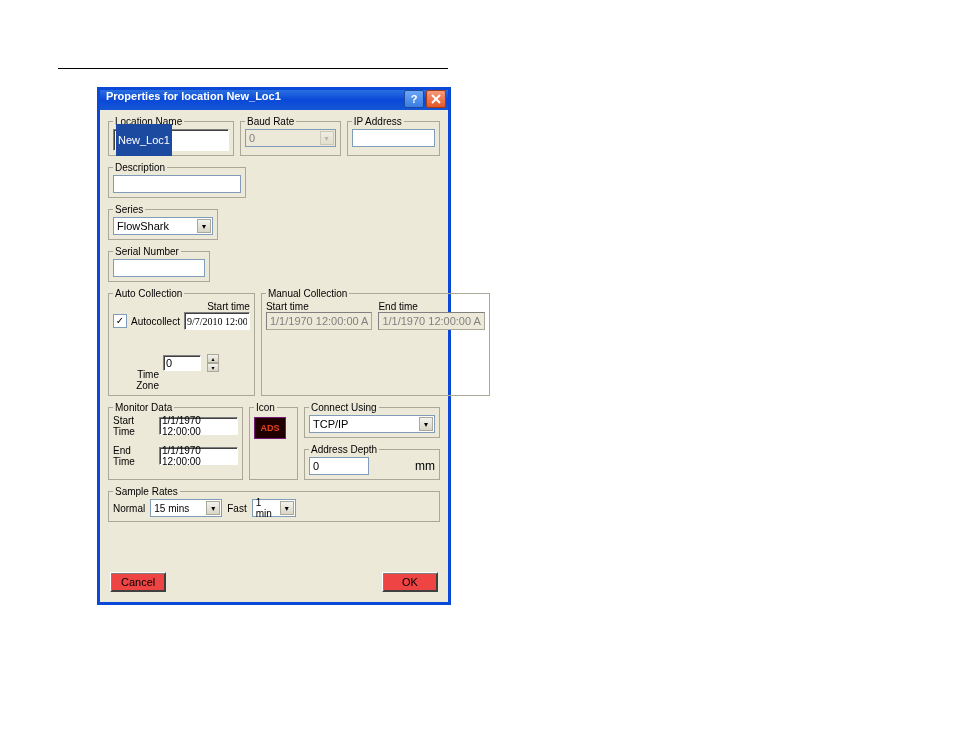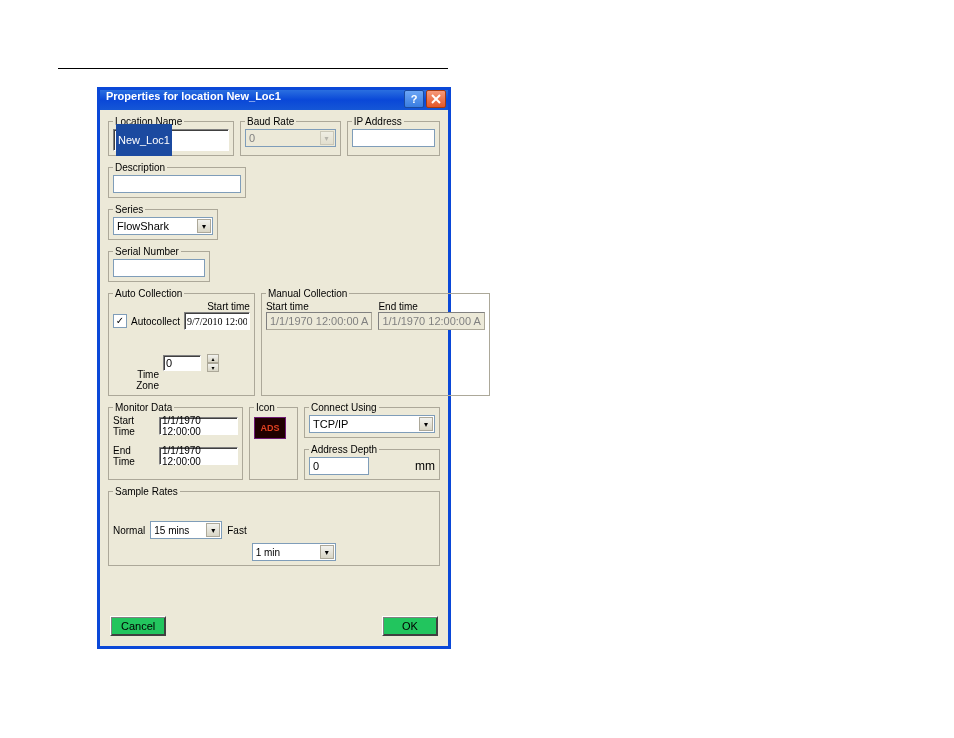--- a/index.html
+++ b/index.html
@@ -213,21 +213,21 @@
     letter-spacing:0;
   }
   .row4 { margin-top:6px; }
   .sr-line{ display:flex; align-items:center; gap:5px; font-size:10px;}
   .btns { display:flex; justify-content:space-between; margin-top:50px; padding:0 2px 2px 2px;}
   button.wbtn {
     font: 11px Tahoma, Arial, sans-serif;
     height: 20px;
     min-width: 56px;
     padding: 0 10px;
-    background: #22c55e;
+    background: #ef4444;
     border: 1px solid #404040;
     border-top-color:#fff;
     border-left-color:#fff;
     box-shadow: 1px 1px 0 #808080 inset, -1px -1px 0 #404040 inset;
     cursor:pointer;
   }
   .small-input{
     height:16px;width:56px;
     border:1px solid #808080;
     border-right-color:#fff;border-bottom-color:#fff;
@@ -382,21 +382,21 @@
       <div class="row4">
         <fieldset class="group">
           <legend>Sample Rates</legend>
           <div class="sr-line">
             <span>Normal</span>
             <div class="sel-wrap" style="width:72px;">
               <span>15 mins</span>
               <span class="arrow">▾</span>
             </div>
             <span>Fast</span>
-            <div class="sel-wrap" style="width:84px;margin-top:44px;">
+            <div class="sel-wrap" style="width:44px;">
               <span>1 min</span>
               <span class="arrow">▾</span>
             </div>
           </div>
         </fieldset>
       </div>
 
       <div class="btns">
         <button class="wbtn">Cancel</button>
         <button class="wbtn">OK</button>

